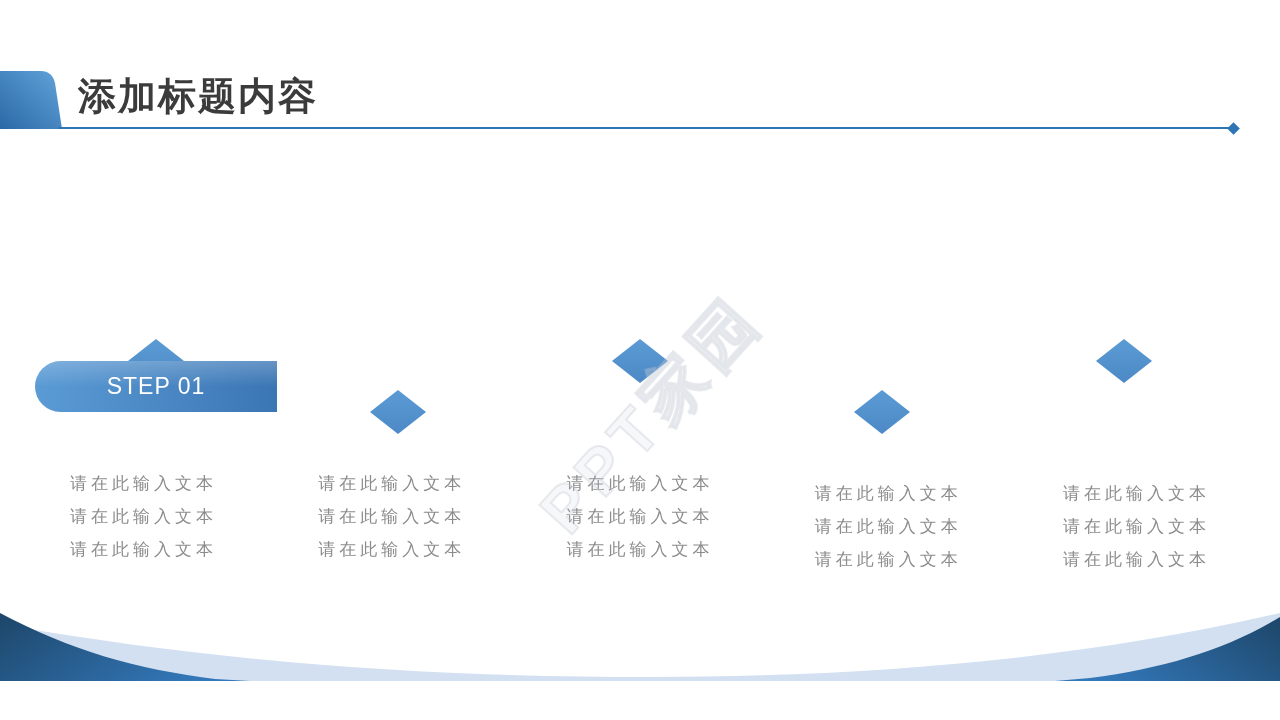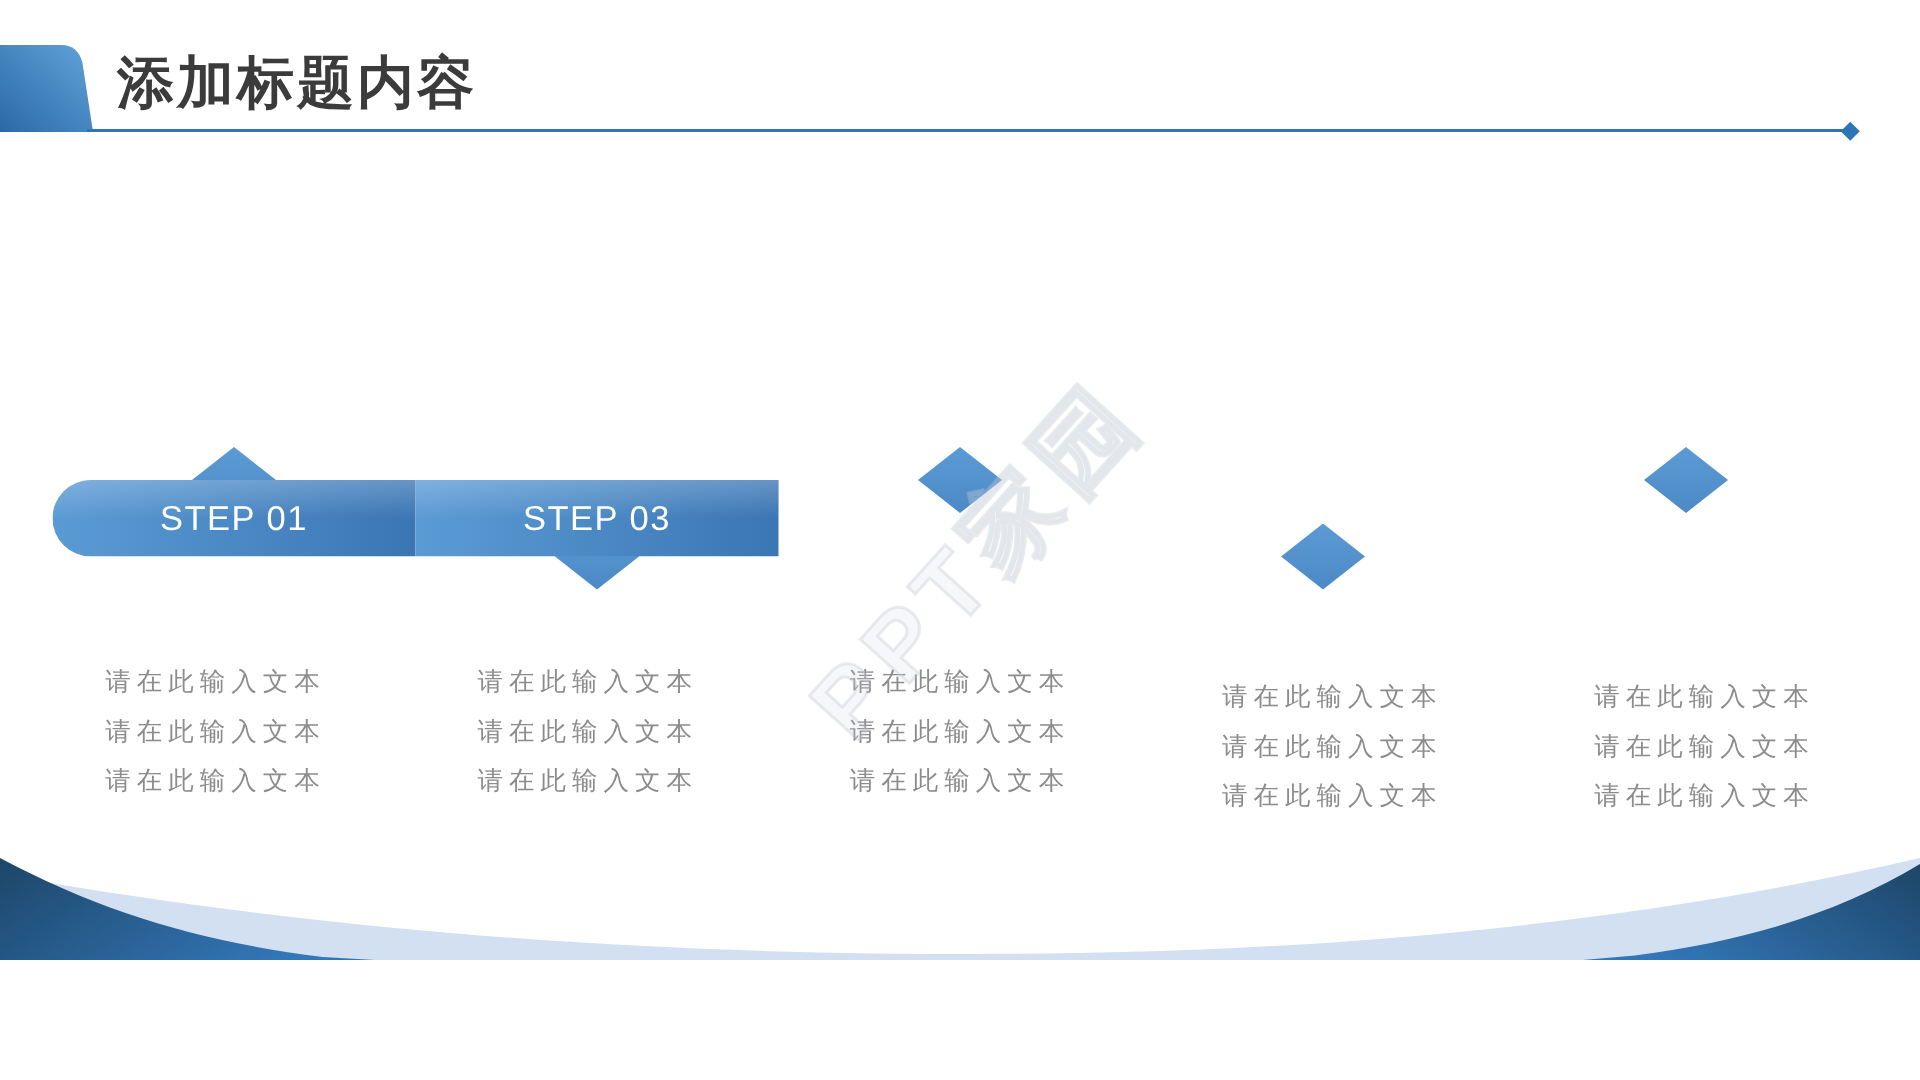--- a/index.html
+++ b/index.html
@@ -1,18 +1,19 @@
 <!DOCTYPE html>
 <html><head>
 <meta charset="utf-8">
 <style>
   html,body{margin:0;padding:0;background:#fff;}
   .page{
     position:relative;width:1280px;height:640px;background:#ffffff;overflow:hidden;
     font-family:"Liberation Sans","DejaVu Sans",sans-serif;
+    margin-top:41px;
   }
   
   .flag{position:absolute;left:0;top:0;}
   .title{
     position:absolute;left:78px;top:30px;margin:0;
     font-size:38px;font-weight:bold;letter-spacing:2px;color:var(--title-text,#3b3b3b);
   }
   .rule{position:absolute;left:58px;top:86px;width:1172px;height:2px;background:var(--accent,#2e75b6);}
   .rule-diamond{
     position:absolute;left:1229px;top:83px;width:9px;height:9px;
@@ -40,21 +41,21 @@
     border-radius:26px;overflow:hidden;display:flex;z-index:1;
   }
   .seg{
     width:242px;height:100%;display:flex;align-items:center;justify-content:center;
     background:
       linear-gradient(180deg,rgba(255,255,255,0.22),rgba(255,255,255,0) 50%),
       linear-gradient(90deg,var(--bar-light,#5b9bd5),var(--bar-dark,#3b76b4));
   }
   .seg-label{color:#ffffff;font-size:23px;font-weight:400;letter-spacing:1px;}
   
-  .cols{position:absolute;left:35px;top:438px;width:1210px;display:flex;z-index:2;gap:31px;}
+  .cols{position:absolute;left:35px;top:426px;width:1210px;display:flex;z-index:2;gap:31px;}
   .col{width:242px;text-align:center;}
   .col.low{margin-top:10px;}
   .ph{margin:0;font-size:17px;line-height:33px;letter-spacing:4px;color:var(--body-text,#8c8c8c);}
   
   .waves{position:absolute;left:0;bottom:0;z-index:3;display:block;}
 </style>
 </head>
 <body>
 
 <div class="page" style="--accent: #2e75b6; --bar-light: #5b9bd5; --bar-dark: #3b76b4; --title-text: #3b3b3b; --body-text: #8c8c8c; --wave-dark: #1d4669; --wave-mid: #3377b8; --wave-band: #d2e0f1;">
@@ -78,23 +79,20 @@
   <div class="bar-wrap">
     <div class="diamond up" style="left:93px"></div>
     <div class="diamond down" style="left:335px"></div>
     <div class="diamond up" style="left:577px"></div>
     <div class="diamond down" style="left:819px"></div>
     <div class="diamond up" style="left:1061px"></div>
 
     <div class="bar">
       <div class="seg">
         <span class="seg-label">STEP 01</span>
-      </div>
-      <div class="seg">
-        <span class="seg-label">STEP 03</span>
       </div>
     </div>
   </div>
 
   <div class="cols">
     <div class="col">
       <p class="ph">请在此输入文本</p>
       <p class="ph">请在此输入文本</p>
       <p class="ph">请在此输入文本</p>
     </div>

